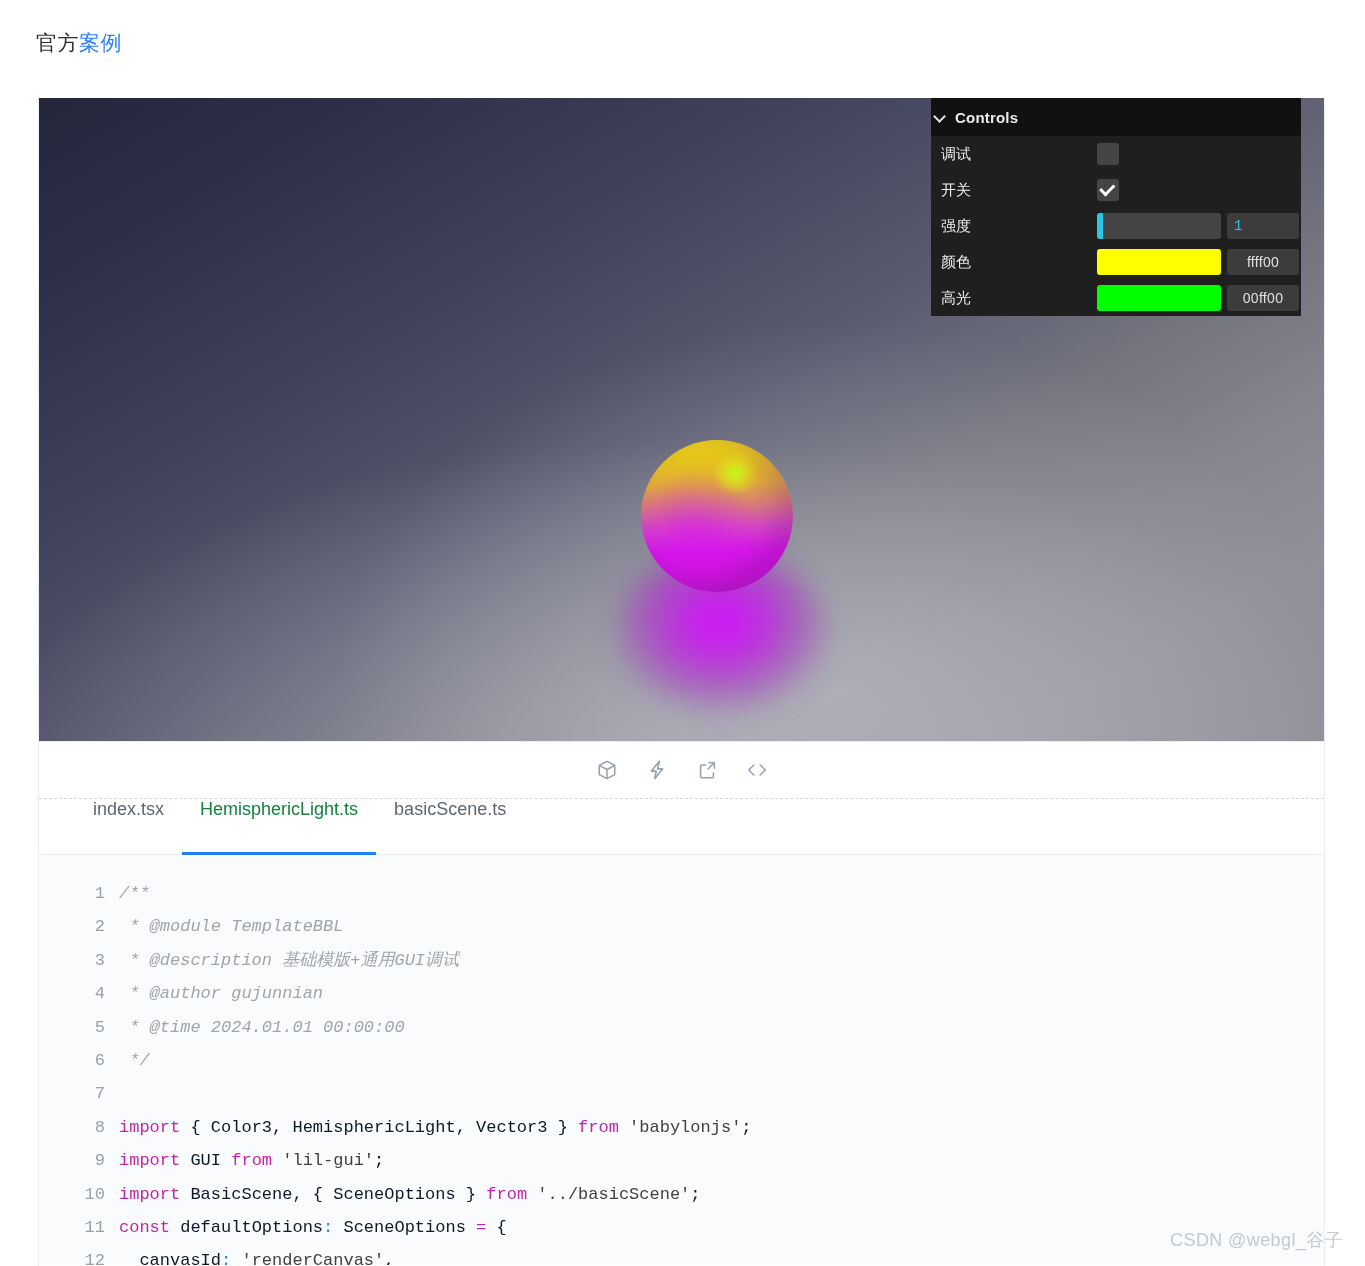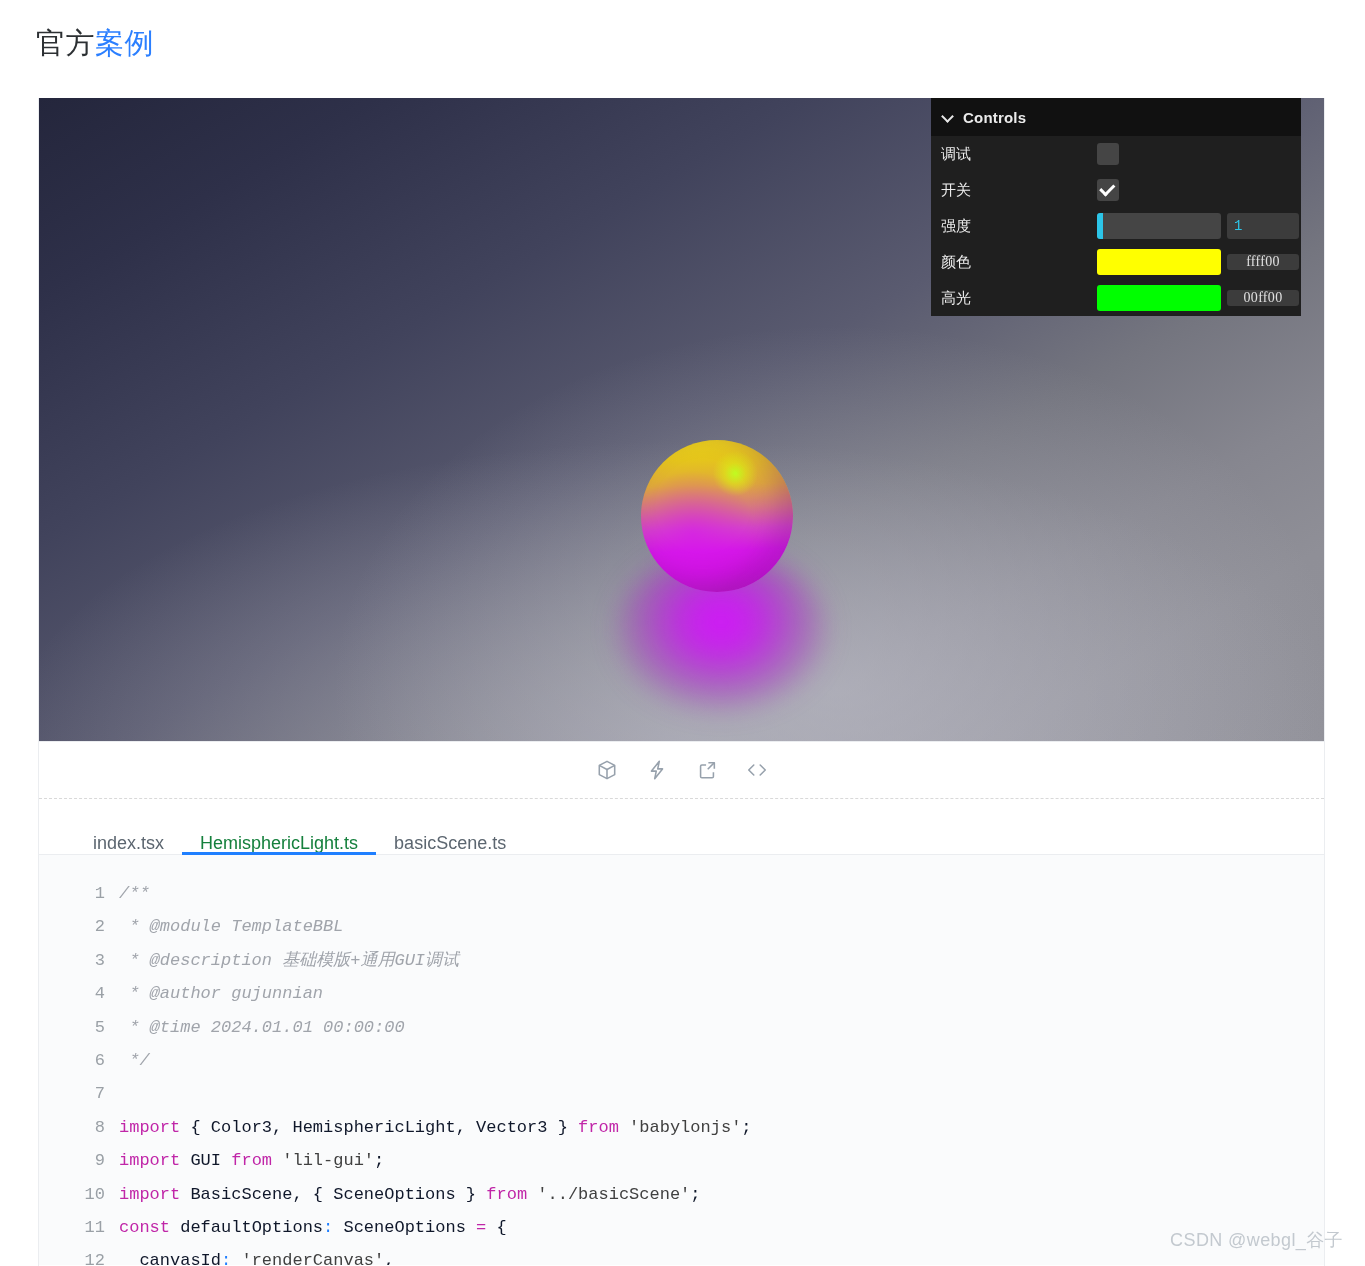--- a/index.html
+++ b/index.html
@@ -10,21 +10,21 @@
     font-family: "Liberation Sans", sans-serif;
     overflow: hidden;
   }
 
   .page { position: relative; width: 1365px; height: 1266px; background: #fff; }
 
   
   .page-title {
     position: absolute;
     left: 36px; top: 24px;
-    font-size: 29px;
+    font-size: 21px;
     line-height: 38px;
     color: #2c3033;
     letter-spacing: 0.5px;
     white-space: nowrap;
   }
   .page-title .hl { color: #2b7fff; }
 
   
   .demo-card {
     position: absolute;
@@ -108,21 +108,21 @@
     font-size: 14px;
     color: #ebebeb;
     user-select: none;
   }
   .gui-title {
     height: 38px;
     background: #111111;
     display: flex;
     align-items: center;
     gap: 9px;
-    padding: 0 11px;
+    padding: 0 3px;
     font-weight: bold;
     font-size: 15px;
     letter-spacing: 0.2px;
   }
   .gui-title .chev {
     width: 12px; height: 12px;
     display: inline-block;
     position: relative;
   }
   .gui-title .chev::before {
@@ -187,28 +187,28 @@
     padding-left: 7px;
     color: #2cc5e8;
     font-family: "Liberation Mono", monospace;
     font-size: 14px;
   }
   .swatch {
     width: 124px; height: 26px;
     border-radius: 3px;
   }
   .hexbox {
-    width: 72px; height: 16px;
+    width: 72px; height: 26px;
     background: #3c3c3c;
     border-radius: 3px;
     display: flex;
     align-items: center;
     justify-content: center;
     color: #e0e0e0;
-    font-family: Liberation Serif, serif;
+    font-family: Liberation Sans, sans-serif;
     font-size: 14px;
     letter-spacing: 0.3px;
   }
 
   
   .toolbar {
     height: 58px;
     border-top: 1px solid #ebedf0;
     border-bottom: 1px dashed #d9d9d9;
     display: flex;
@@ -232,21 +232,21 @@
     height: 56px;
     display: flex;
     align-items: stretch;
     padding-left: 36px;
     gap: 0;
     border-bottom: 1px solid #ebedf0;
     background: #fff;
   }
   .tab {
     display: flex;
-    align-items: flex-end;
+    align-items: flex-start;
     padding: 0 18px;
     font-size: 18px;
     color: #5c6670;
     cursor: pointer;
     position: relative;
   }
   .tab.active { color: #15803d; }
   .tab.active::after {
     content: "";
     position: absolute;

